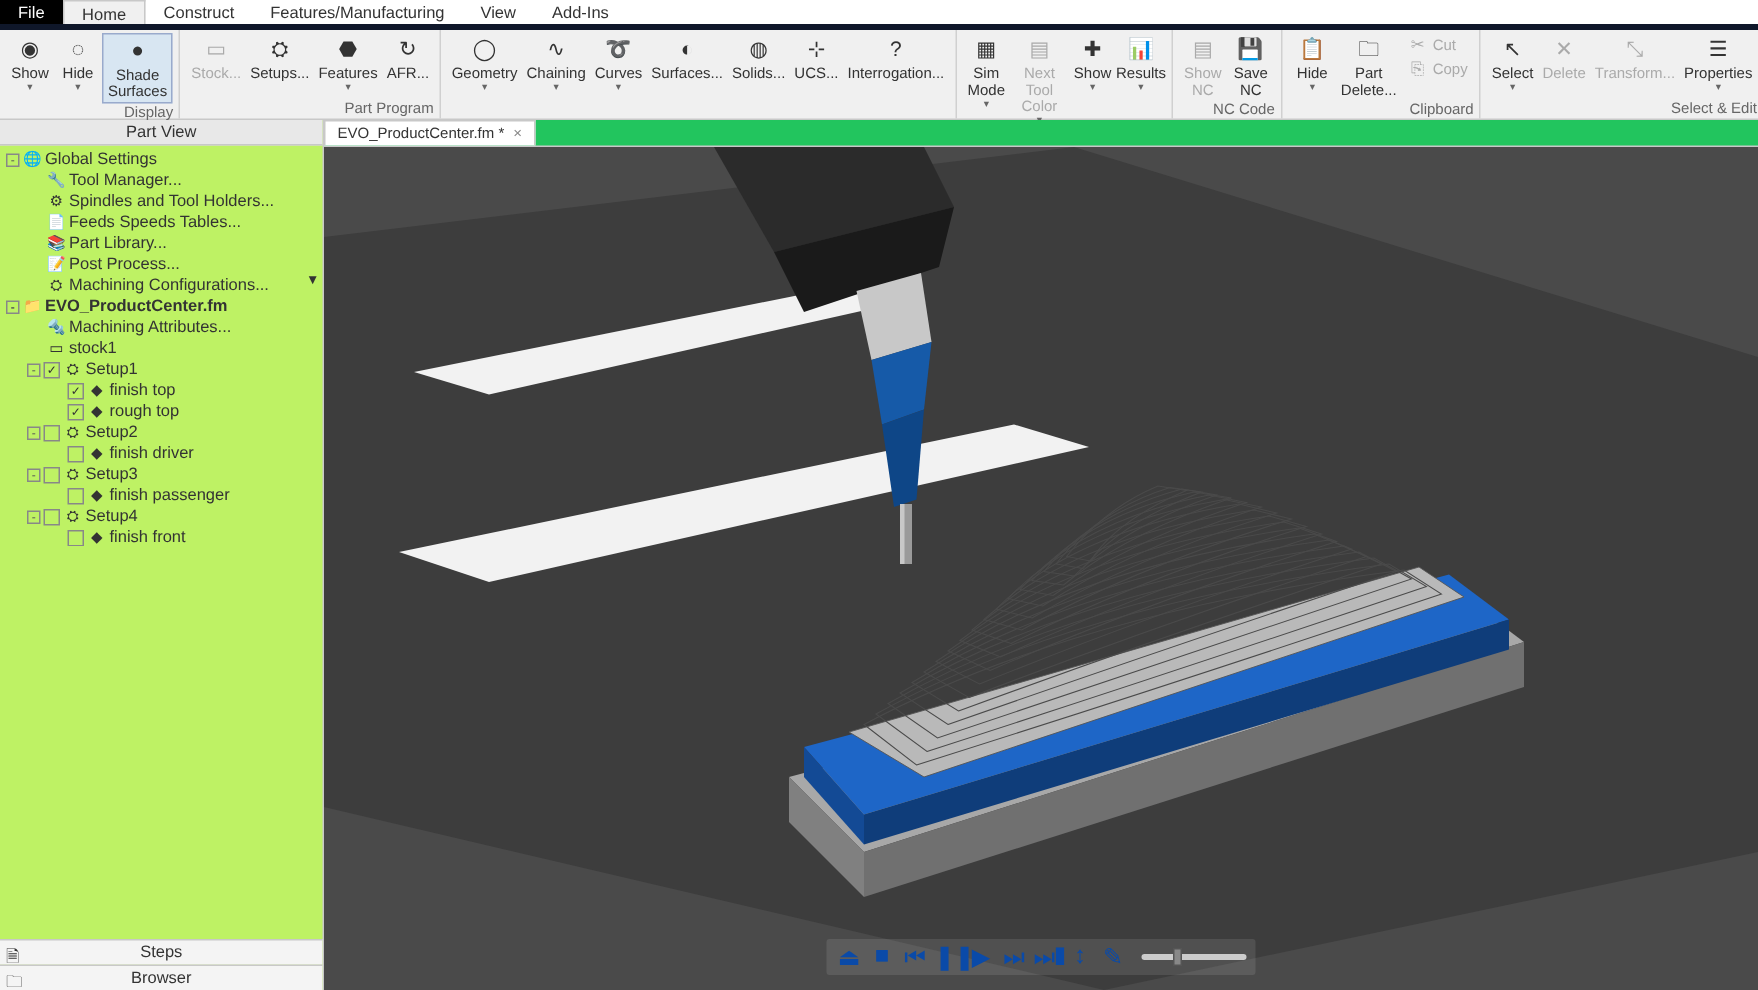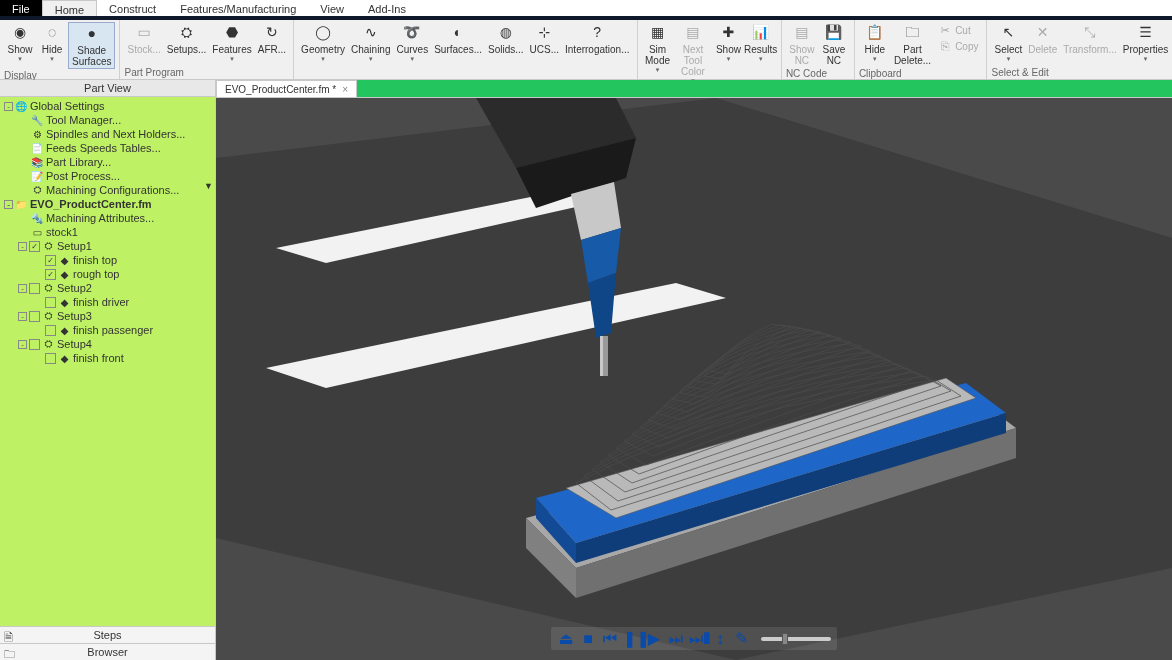--- a/index.html
+++ b/index.html
@@ -8,21 +8,21 @@
 
 .menubar { display:flex; height:20px; background:#fff; border-bottom:4px solid #0f172a; }
 .menubar .mtab { padding:3px 12px; cursor:pointer; }
 .menubar .mtab.file { background:#000; color:#fff; }
 .menubar .mtab.active { background:#f0f0f0; border:1px solid #c8c8c8; border-bottom:none; }
 
 
 .ribbon { display:flex; height:60px; background:#f0f0f0; border-bottom:1px solid #c8c8c8; }
 .rgroup { display:flex; flex-direction:column; border-right:1px solid #d0d0d0; padding:0 4px; }
 .rgroup-items { display:flex; flex:1; align-items:flex-start; gap:0; padding-top:2px; }
-.rgroup-label { text-align:left; font-size:10px; color:#666; padding:1px 0; }
+.rgroup-label { text-align:right; font-size:10px; color:#666; padding:1px 0; }
 .rbtn { display:flex; flex-direction:column; align-items:center; justify-content:flex-start; min-width:32px; padding:1px 3px; cursor:pointer; font-size:10px; line-height:1.1; text-align:center; }
 .rbtn.disabled { color:#aaa; }
 .rbtn .ic { width:20px; height:20px; margin-bottom:1px; display:flex; align-items:center; justify-content:center; font-size:14px; }
 .rbtn.sm { min-width:auto; flex-direction:row; gap:3px; padding:0 4px; height:16px; }
 .rbtn.sm .ic { width:14px; height:14px; font-size:11px; margin:0; }
 .rbtn .dd { font-size:7px; color:#666; }
 .rstack { display:flex; flex-direction:column; gap:0; justify-content:center; }
 
 
 .main { display:flex; height:580px; }
@@ -257,21 +257,21 @@
         <div class="tree-row">
           <span class="sp" style="width: 14px;"></span>
           <span class="sp" style="width: 11px;"></span>
           <span class="tic">🔧</span>
           <span>Tool Manager...</span>
         </div>
         <div class="tree-row">
           <span class="sp" style="width: 14px;"></span>
           <span class="sp" style="width: 11px;"></span>
           <span class="tic">⚙</span>
-          <span>Spindles and Next Holders...</span>
+          <span>Spindles and Tool Holders...</span>
         </div>
         <div class="tree-row">
           <span class="sp" style="width: 14px;"></span>
           <span class="sp" style="width: 11px;"></span>
           <span class="tic">📄</span>
           <span>Feeds  Speeds Tables...</span>
         </div>
         <div class="tree-row">
           <span class="sp" style="width: 14px;"></span>
           <span class="sp" style="width: 11px;"></span>

